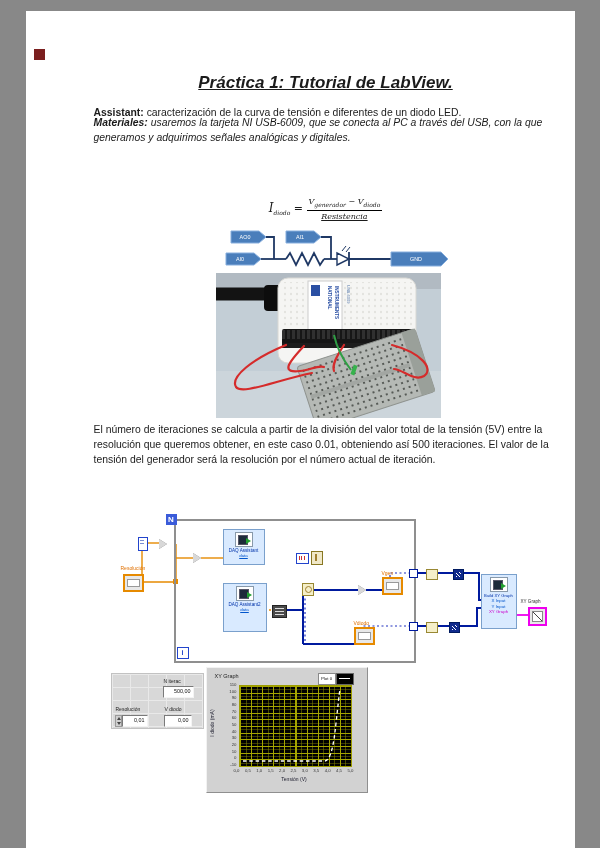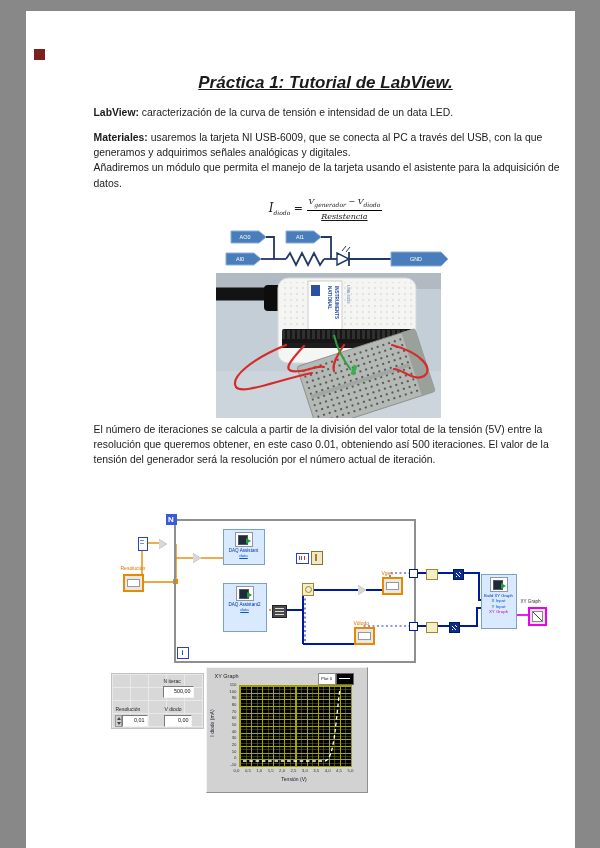--- a/index.html
+++ b/index.html
@@ -79,26 +79,25 @@
 </head>
 <body>
 
 <div class="page">
 
   <div class="marker"></div>
 
   <div class="title">Práctica 1: Tutorial de LabView.</div>
 
   <div class="para" style="top:94px;">
-    <p><b>LabView:</b> <span>caracterización de la curva de tensión e intensidad de un data LED.</span></p>
-  </div>
-
-  <div class="para" style="top:119px;">
+    <p><b>Assistant:</b> <span>caracterización de la curva de tensión e diferentes de un diodo LED.</span></p>
+  </div>
+
+  <div class="para" style="top:104px;font-style:italic;">
     <p><b>Materiales:</b> <span>usaremos la tarjeta NI USB-6009, que se conecta al PC a través del USB, con la que generamos y adquirimos señales analógicas y digitales.</span></p>
-    <p><span>Añadiremos un módulo que permita el manejo de la tarjeta usando el asistente para la adquisición de datos.</span></p>
   </div>
 
   <div class="formula">
     <span><span style="font-size:12px;">I</span><sub>diodo</sub></span>
     <span>=</span>
     <span class="frac">
       <span class="num"><span>V</span><sub>generador</sub> <span>−</span> <span>V</span><sub>diodo</sub></span>
       <span class="den">Resistencia</span>
     </span>
   </div>

